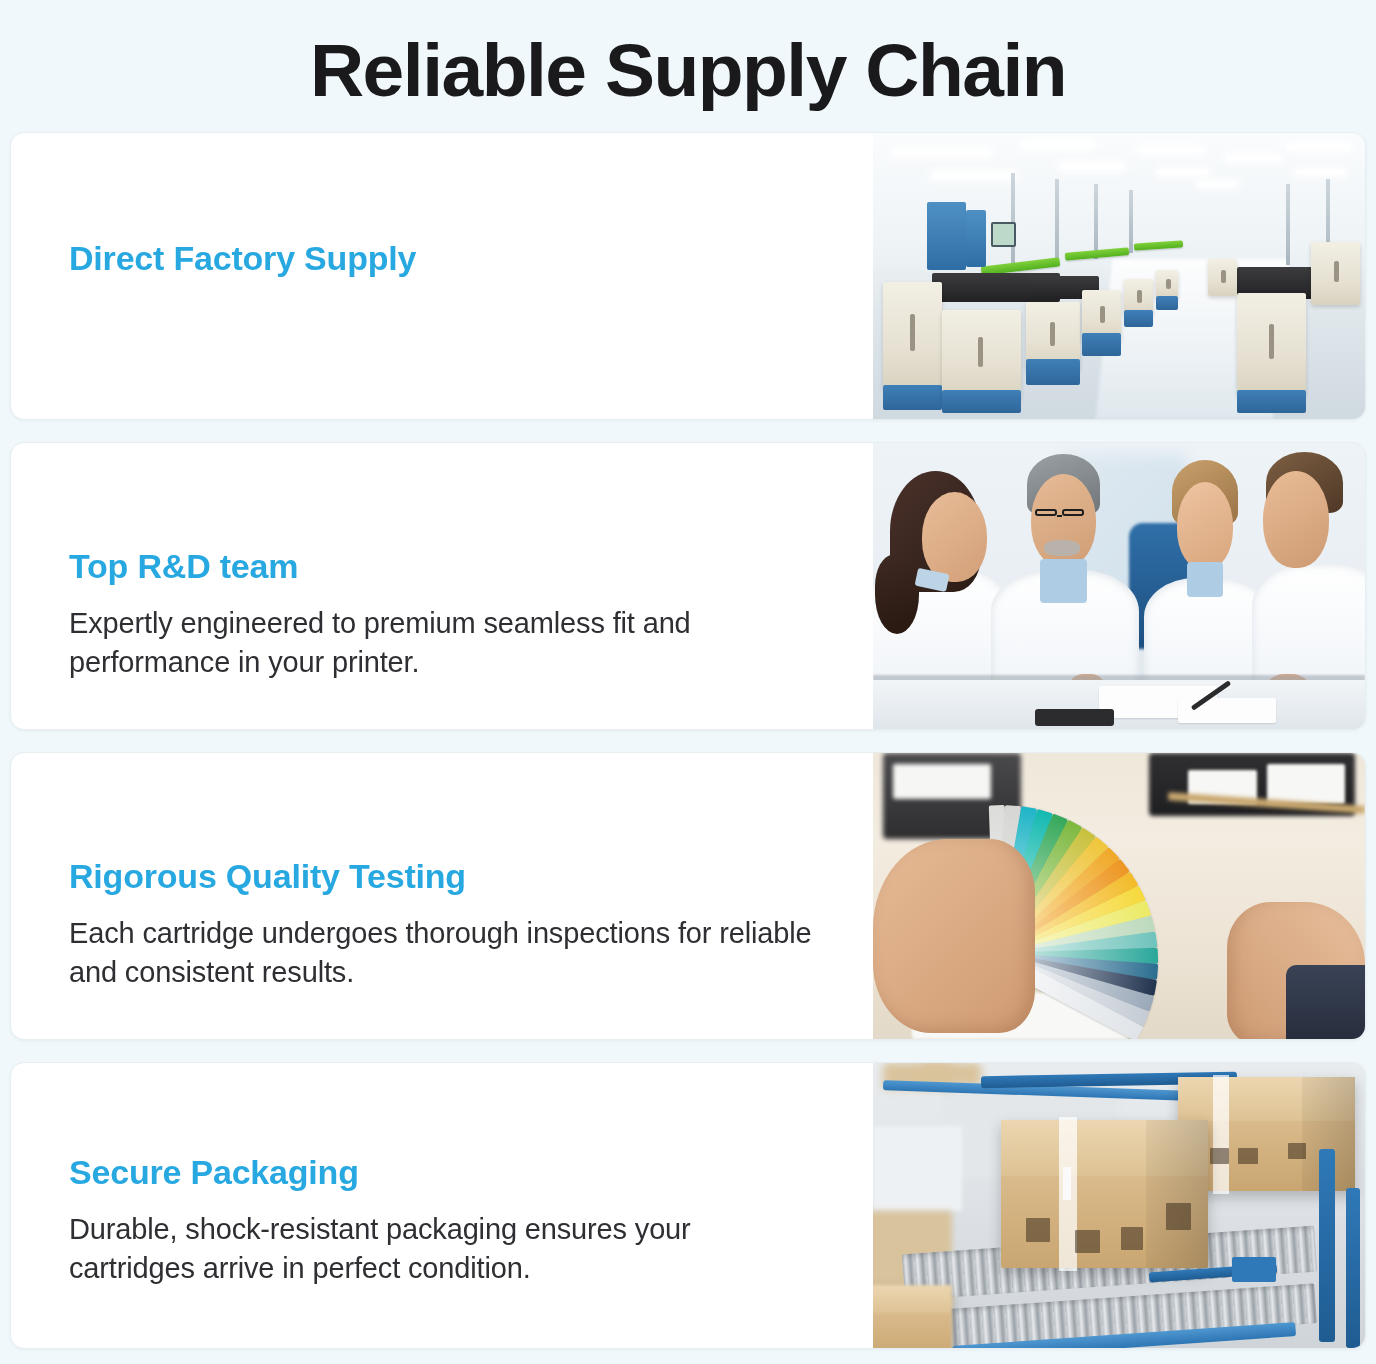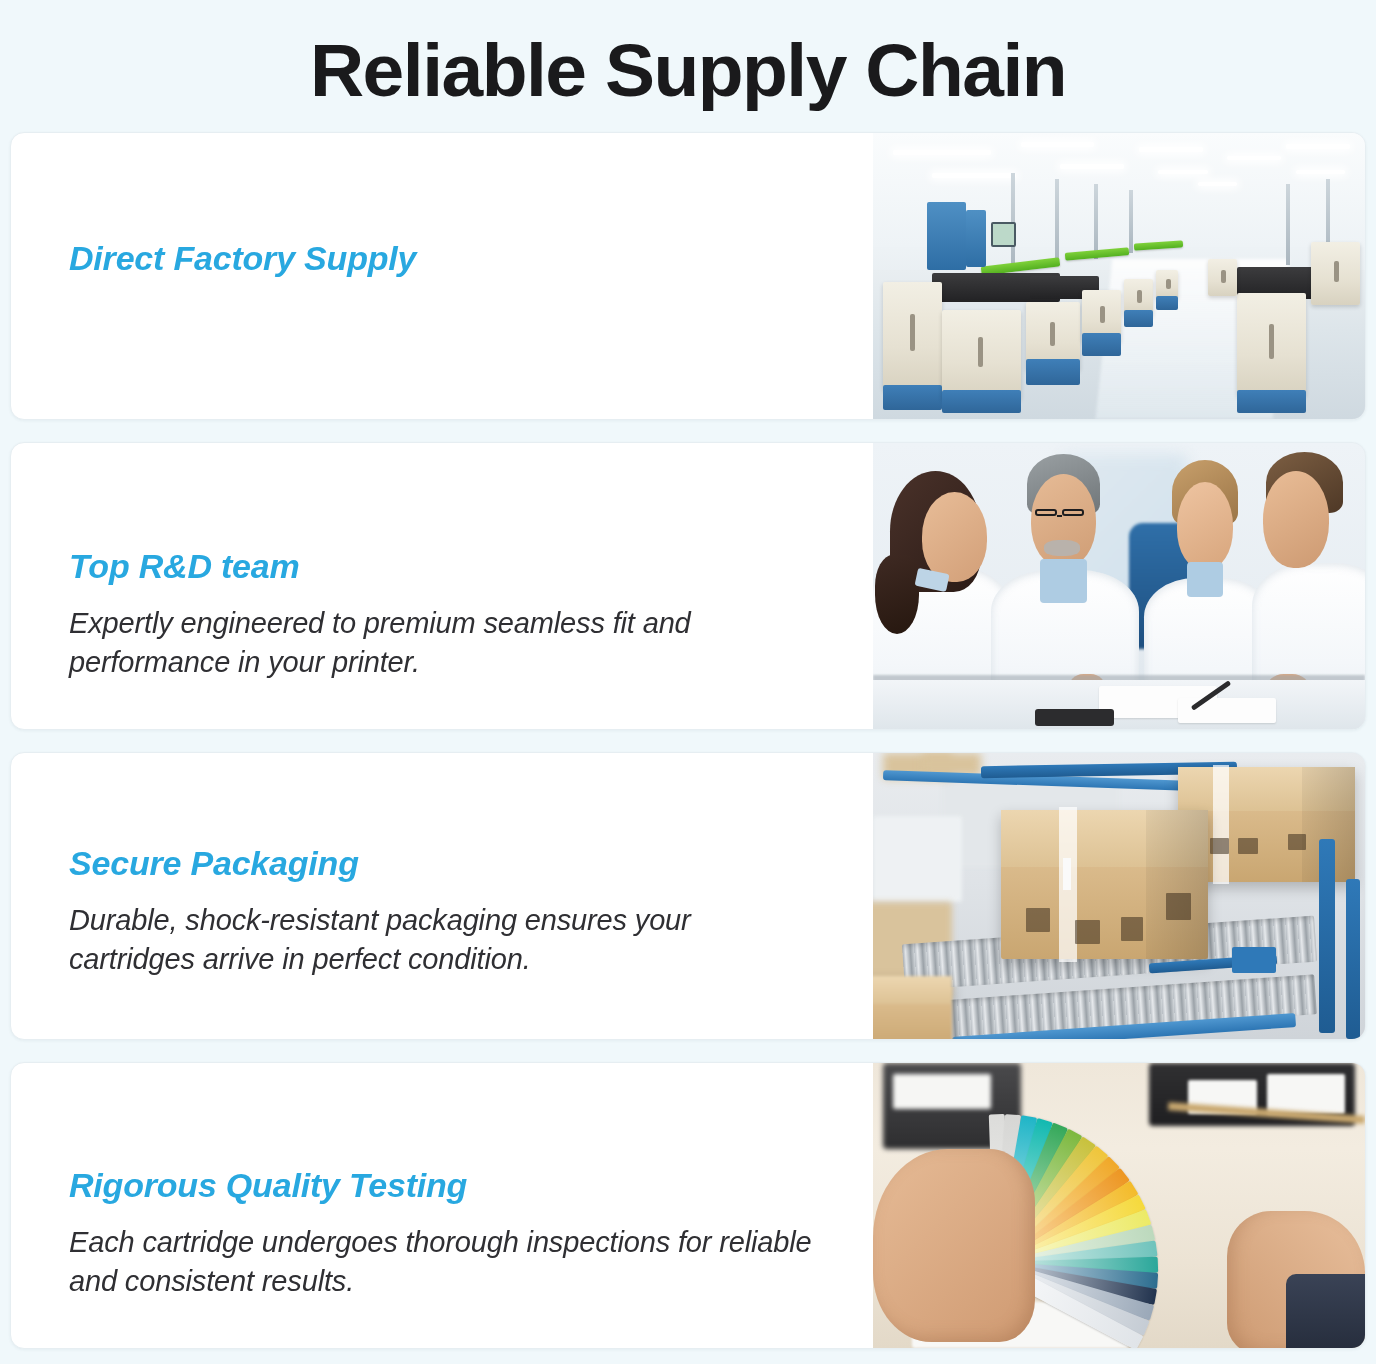--- a/index.html
+++ b/index.html
@@ -59,21 +59,20 @@
   }
   .card:last-child { height: 287px; }
 
   .card-text {
     width: 862px;
     flex: 0 0 862px;
     padding: 0 52px 0 58px;
     display: flex;
     flex-direction: column;
     justify-content: center;
-    font-style: italic;
   }
 
   
   .card.v-up   .card-text { justify-content: center; padding-bottom: 16px; }
   .card.v-mid  .card-text { justify-content: center; padding-top: 10px; margin-top: 46px; }
   .card.v-down .card-text { justify-content: center; padding-top: 30px; }
 
   .card-heading {
     color: #28a8e0;
     font-size: 34px;
@@ -441,72 +440,20 @@
             <div class="head shape" style="left:8%;top:7%;width:48%;height:35%;background:linear-gradient(150deg,#e9bd97,#cd9a72);"></div>
             <div class="hand" style="left:10%;top:80%;width:32%;height:14%;"></div>
           </div>
 
           <div class="desk-edge"></div>
           <div class="desk"></div>
           <div class="paper" style="left:46%;bottom:4%;width:24%;height:11%;"></div>
           <div class="paper" style="left:62%;bottom:2%;width:20%;height:9%;"></div>
           <div class="pen" style="left:64%;bottom:11%;"></div>
           <div class="device" style="left:33%;bottom:1%;width:16%;height:6%;"></div>
-        </div>
-      </div>
-    </div>
-
-    <div class="card v-down">
-      <div class="card-text">
-        <div class="card-heading">Secure Packaging</div>
-        <div class="card-body">Durable, shock-resistant packaging ensures your cartridges arrive in perfect condition.</div>
-      </div>
-      <div class="card-media">
-        <div class="photo-box">
-          <div class="wall" style="left:14%;top:6%;width:36%;height:34%;"></div>
-          <div class="wall" style="left:0%;top:22%;width:18%;height:30%;background:#eef1f3;"></div>
-          <div class="bg-blur-box" style="left:2%;top:0%;width:14%;height:9%;"></div>
-          <div class="bg-blur-box" style="left:10%;top:0%;width:12%;height:8%;"></div>
-          <div class="bg-blur-box" style="left:-4%;top:52%;width:20%;height:34%;filter:blur(3px);"></div>
-
-          <div class="rail-light" style="left:2%;top:8%;width:68%;height:10px;transform:rotate(2deg);"></div>
-          <div class="rail" style="left:22%;top:4%;width:52%;height:12px;transform:rotate(-1deg);"></div>
-
-          <div class="carton" style="right:2%;top:5%;width:36%;height:40%;">
-            <div class="lid"></div>
-            <div class="tape" style="left:20%;"></div>
-            <div class="side"></div>
-            <div class="label" style="left:18%;top:62%;width:11%;height:14%;"></div>
-            <div class="label" style="left:34%;top:62%;width:11%;height:14%;"></div>
-            <div class="label" style="left:62%;top:58%;width:10%;height:14%;"></div>
-          </div>
-
-          <div class="rollers" style="left:6%;top:62%;width:84%;height:16%;transform:rotate(-4deg);"></div>
-          <div class="rollers" style="left:10%;top:82%;width:80%;height:14%;transform:rotate(-4deg);"></div>
-
-          <div class="carton" style="left:26%;top:20%;width:42%;height:52%;">
-            <div class="lid"></div>
-            <div class="tape" style="left:28%;"></div>
-            <div class="side"></div>
-            <div class="label" style="left:12%;top:66%;width:12%;height:16%;"></div>
-            <div class="label" style="left:36%;top:74%;width:12%;height:16%;"></div>
-            <div class="label" style="left:58%;top:72%;width:11%;height:16%;"></div>
-            <div class="label" style="left:80%;top:56%;width:12%;height:18%;"></div>
-            <div class="shape" style="left:30%;top:32%;width:4%;height:22%;background:#fafafa;"></div>
-          </div>
-
-          <div class="rail" style="right:6%;top:30%;width:16px;height:68%;"></div>
-          <div class="rail" style="right:1%;top:44%;width:14px;height:56%;"></div>
-          <div class="rail-light" style="left:16%;bottom:0%;width:70%;height:14px;transform:rotate(-4deg);"></div>
-          <div class="rail" style="left:56%;top:72%;width:26%;height:10px;transform:rotate(-4deg);"></div>
-          <div class="shape" style="right:18%;top:68%;width:9%;height:9%;background:#2f79b8;border-radius:2px;"></div>
-
-          <div class="carton" style="left:-6%;bottom:-4%;width:22%;height:26%;filter:blur(1.5px);">
-            <div class="lid"></div>
-          </div>
         </div>
       </div>
     </div>
 
     <div class="card v-mid">
       <div class="card-text">
         <div class="card-heading">Rigorous Quality Testing</div>
         <div class="card-body">Each cartridge undergoes thorough inspections for reliable and consistent results.</div>
       </div>
       <div class="card-media">
@@ -543,14 +490,66 @@
             <div class="blade" style="transform:rotate(28deg);background:linear-gradient(to right,#f9fafb,#e0e4e8);"></div>
           </div>
 
           <div class="hand-left"></div>
           <div class="hand-right"></div>
           <div class="sleeve"></div>
         </div>
       </div>
     </div>
 
+    <div class="card v-down">
+      <div class="card-text">
+        <div class="card-heading">Secure Packaging</div>
+        <div class="card-body">Durable, shock-resistant packaging ensures your cartridges arrive in perfect condition.</div>
+      </div>
+      <div class="card-media">
+        <div class="photo-box">
+          <div class="wall" style="left:14%;top:6%;width:36%;height:34%;"></div>
+          <div class="wall" style="left:0%;top:22%;width:18%;height:30%;background:#eef1f3;"></div>
+          <div class="bg-blur-box" style="left:2%;top:0%;width:14%;height:9%;"></div>
+          <div class="bg-blur-box" style="left:10%;top:0%;width:12%;height:8%;"></div>
+          <div class="bg-blur-box" style="left:-4%;top:52%;width:20%;height:34%;filter:blur(3px);"></div>
+
+          <div class="rail-light" style="left:2%;top:8%;width:68%;height:10px;transform:rotate(2deg);"></div>
+          <div class="rail" style="left:22%;top:4%;width:52%;height:12px;transform:rotate(-1deg);"></div>
+
+          <div class="carton" style="right:2%;top:5%;width:36%;height:40%;">
+            <div class="lid"></div>
+            <div class="tape" style="left:20%;"></div>
+            <div class="side"></div>
+            <div class="label" style="left:18%;top:62%;width:11%;height:14%;"></div>
+            <div class="label" style="left:34%;top:62%;width:11%;height:14%;"></div>
+            <div class="label" style="left:62%;top:58%;width:10%;height:14%;"></div>
+          </div>
+
+          <div class="rollers" style="left:6%;top:62%;width:84%;height:16%;transform:rotate(-4deg);"></div>
+          <div class="rollers" style="left:10%;top:82%;width:80%;height:14%;transform:rotate(-4deg);"></div>
+
+          <div class="carton" style="left:26%;top:20%;width:42%;height:52%;">
+            <div class="lid"></div>
+            <div class="tape" style="left:28%;"></div>
+            <div class="side"></div>
+            <div class="label" style="left:12%;top:66%;width:12%;height:16%;"></div>
+            <div class="label" style="left:36%;top:74%;width:12%;height:16%;"></div>
+            <div class="label" style="left:58%;top:72%;width:11%;height:16%;"></div>
+            <div class="label" style="left:80%;top:56%;width:12%;height:18%;"></div>
+            <div class="shape" style="left:30%;top:32%;width:4%;height:22%;background:#fafafa;"></div>
+          </div>
+
+          <div class="rail" style="right:6%;top:30%;width:16px;height:68%;"></div>
+          <div class="rail" style="right:1%;top:44%;width:14px;height:56%;"></div>
+          <div class="rail-light" style="left:16%;bottom:0%;width:70%;height:14px;transform:rotate(-4deg);"></div>
+          <div class="rail" style="left:56%;top:72%;width:26%;height:10px;transform:rotate(-4deg);"></div>
+          <div class="shape" style="right:18%;top:68%;width:9%;height:9%;background:#2f79b8;border-radius:2px;"></div>
+
+          <div class="carton" style="left:-6%;bottom:-4%;width:22%;height:26%;filter:blur(1.5px);">
+            <div class="lid"></div>
+          </div>
+        </div>
+      </div>
+    </div>
+
   </div>
 </div>
 
 </body></html>

